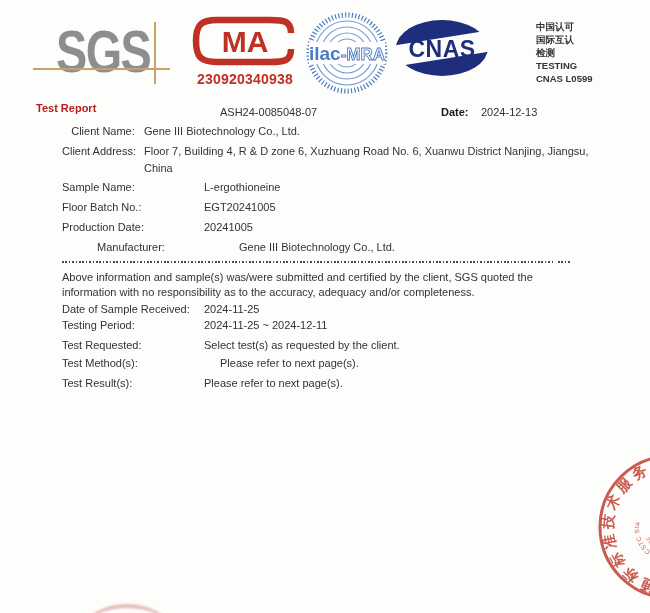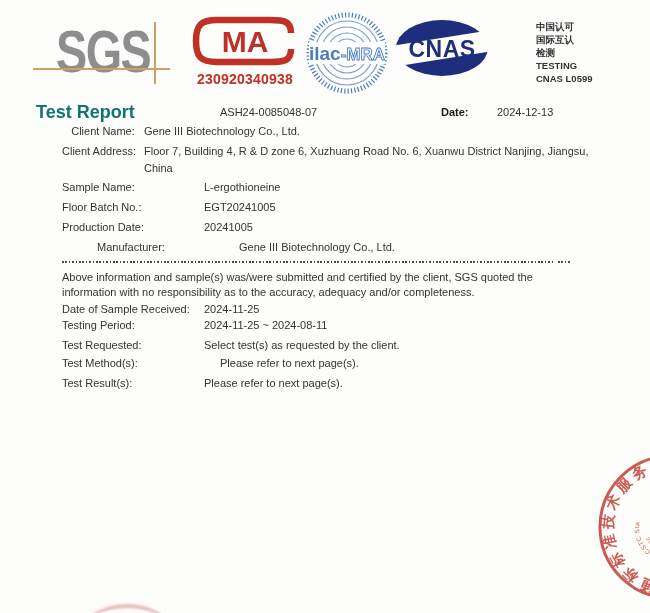--- a/index.html
+++ b/index.html
@@ -24,24 +24,24 @@
   .cma-wrap{left:192px;top:16px;width:106px;text-align:center;}
   .cma-num{
     margin-top:1px;font-size:14px;font-weight:700;color:#bf3124;letter-spacing:.2px;
   }
   .ilac-svg{left:306px;top:12px;}
   .cnas-svg{left:394px;top:18px;}
   .accred{
     left:492px;top:20px;font-size:9.5px;font-weight:700;line-height:13px;color:#333;margin-left:44px;
   }
   
-  .report-title{left:36px;top:102px;font-size:18px;font-weight:700;color:#0f766e;}
+  .report-title{left:36px;top:102px;font-size:11px;font-weight:700;color:#b91c1c;}
   .report-no{left:220px;top:106px;font-size:11px;color:#333;}
   .date-label{left:441px;top:106px;font-size:11px;font-weight:700;color:#1a1a1a;}
-  .date-value{left:481px;top:106px;font-size:11px;color:#333;margin-left:16px;}
+  .date-value{left:481px;top:106px;font-size:11px;color:#333;}
   
   .frow{position:absolute;left:62px;display:flex;font-size:11px;color:#333;}
   .frow .lbl-narrow{width:82px;flex:none;}
   .frow .lbl-wide{width:142px;flex:none;}
   .frow .val{white-space:nowrap;}
   .frow .val-wrap{width:455px;line-height:17px;white-space:normal;}
   
   .dash{
     height:2px;
     background:repeating-linear-gradient(90deg,#4a4a4a 0 1.6px,transparent 1.6px 3.4px);
@@ -142,21 +142,21 @@
   <div class="abs dash dash-tail"></div>
 
   <div class="abs disclaimer">Above information and sample(s) was/were submitted and certified by the client, SGS quoted the information with no responsibility as to the accuracy, adequacy and/or completeness.</div>
 
   <div class="frow" style="top:303px;">
     <span class="lbl-wide">Date of Sample Received:</span>
     <span class="val">2024-11-25</span>
   </div>
   <div class="frow" style="top:319px;">
     <span class="lbl-wide">Testing Period:</span>
-    <span class="val">2024-11-25 ~ 2024-08-11</span>
+    <span class="val">2024-11-25 ~ 2024-12-11</span>
   </div>
   <div class="frow" style="top:339px;">
     <span class="lbl-wide">Test Requested:</span>
     <span class="val">Select test(s) as requested by the client.</span>
   </div>
   <div class="frow" style="top:357px;gap:16px;">
     <span class="lbl-wide">Test Method(s):</span>
     <span class="val">Please refer to next page(s).</span>
   </div>
   <div class="frow" style="top:377px;">

